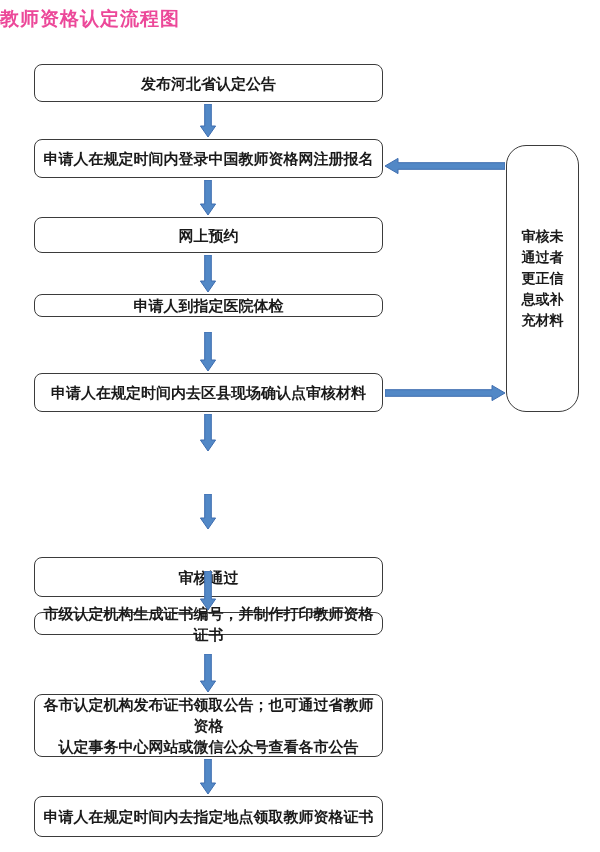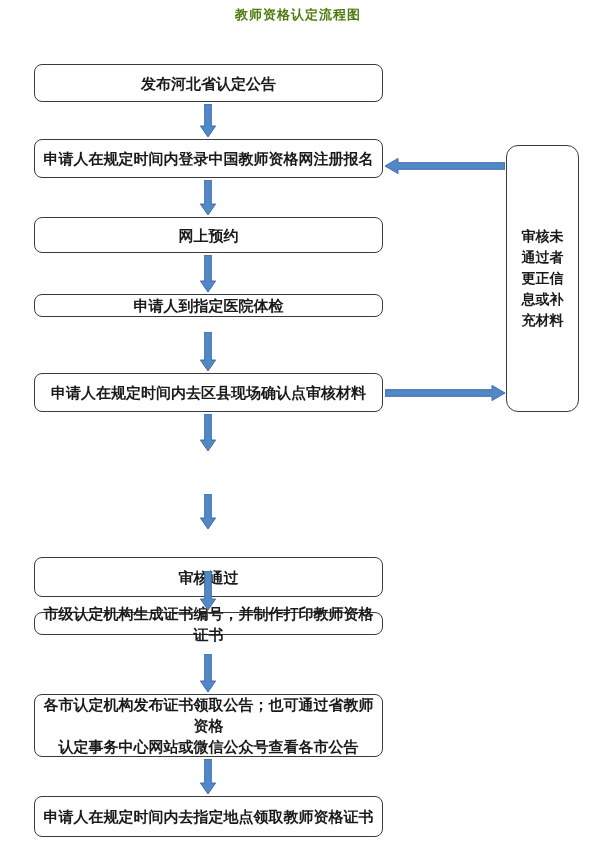--- a/index.html
+++ b/index.html
@@ -14,25 +14,24 @@
     background: #ffffff;
     font-family: "Liberation Sans", sans-serif;
     color: #1a1a1a;
     overflow: hidden;
   }
   .title {
     position: absolute;
     top: 6px;
     left: 0;
     width: 596px;
-    text-align: center;
-    font-size: 13px;
+    font-size: 19px;
     font-weight: bold;
     letter-spacing: 1px;
-    color: #4d7c0f;
+    color: #ec4899;
   }
   .flow-box {
     position: absolute;
     left: 34px;
     width: 349px;
     box-sizing: border-box;
     border: 1.6px solid #3b3b3b;
     border-radius: 8px;
     background: #ffffff;
     display: flex;
@@ -46,21 +45,21 @@
     padding: 2px 6px;
   }
   .side-box {
     position: absolute;
     left: 506px;
     top: 145px;
     width: 73px;
     height: 267px;
     box-sizing: border-box;
     border: 1.6px solid #3b3b3b;
-    border-radius: 12px;
+    border-radius: 20px;
     background: #ffffff;
     display: flex;
     flex-direction: column;
     align-items: center;
     justify-content: center;
     text-align: center;
     font-size: 14px;
     font-weight: 600;
     line-height: 21px;
   }

